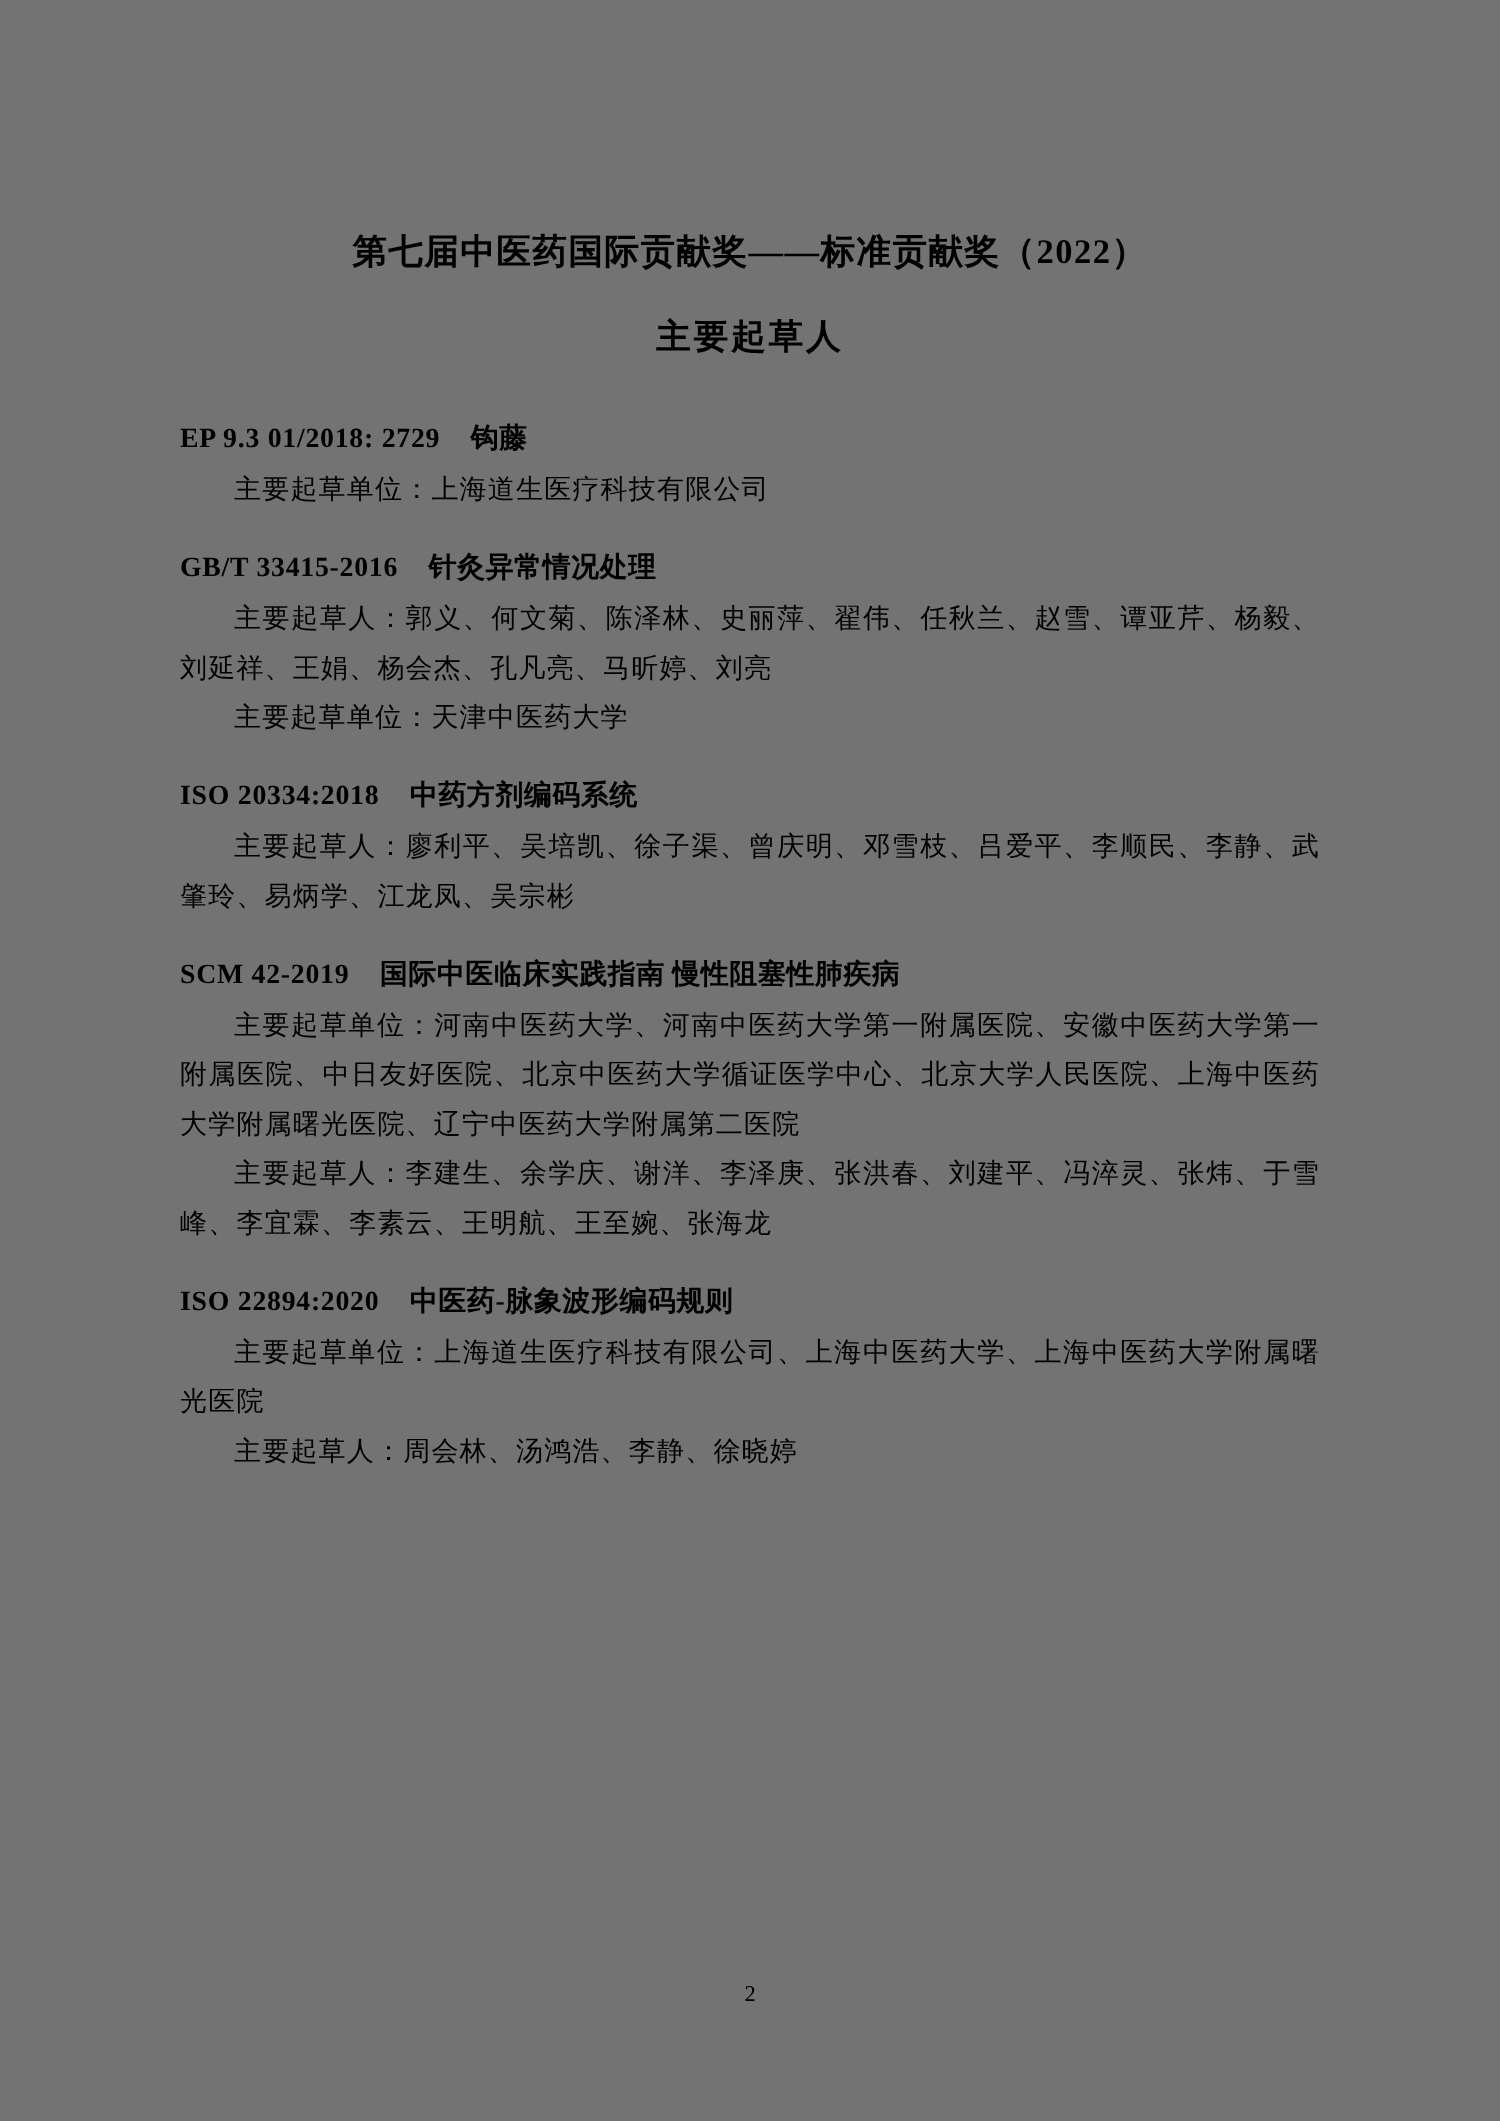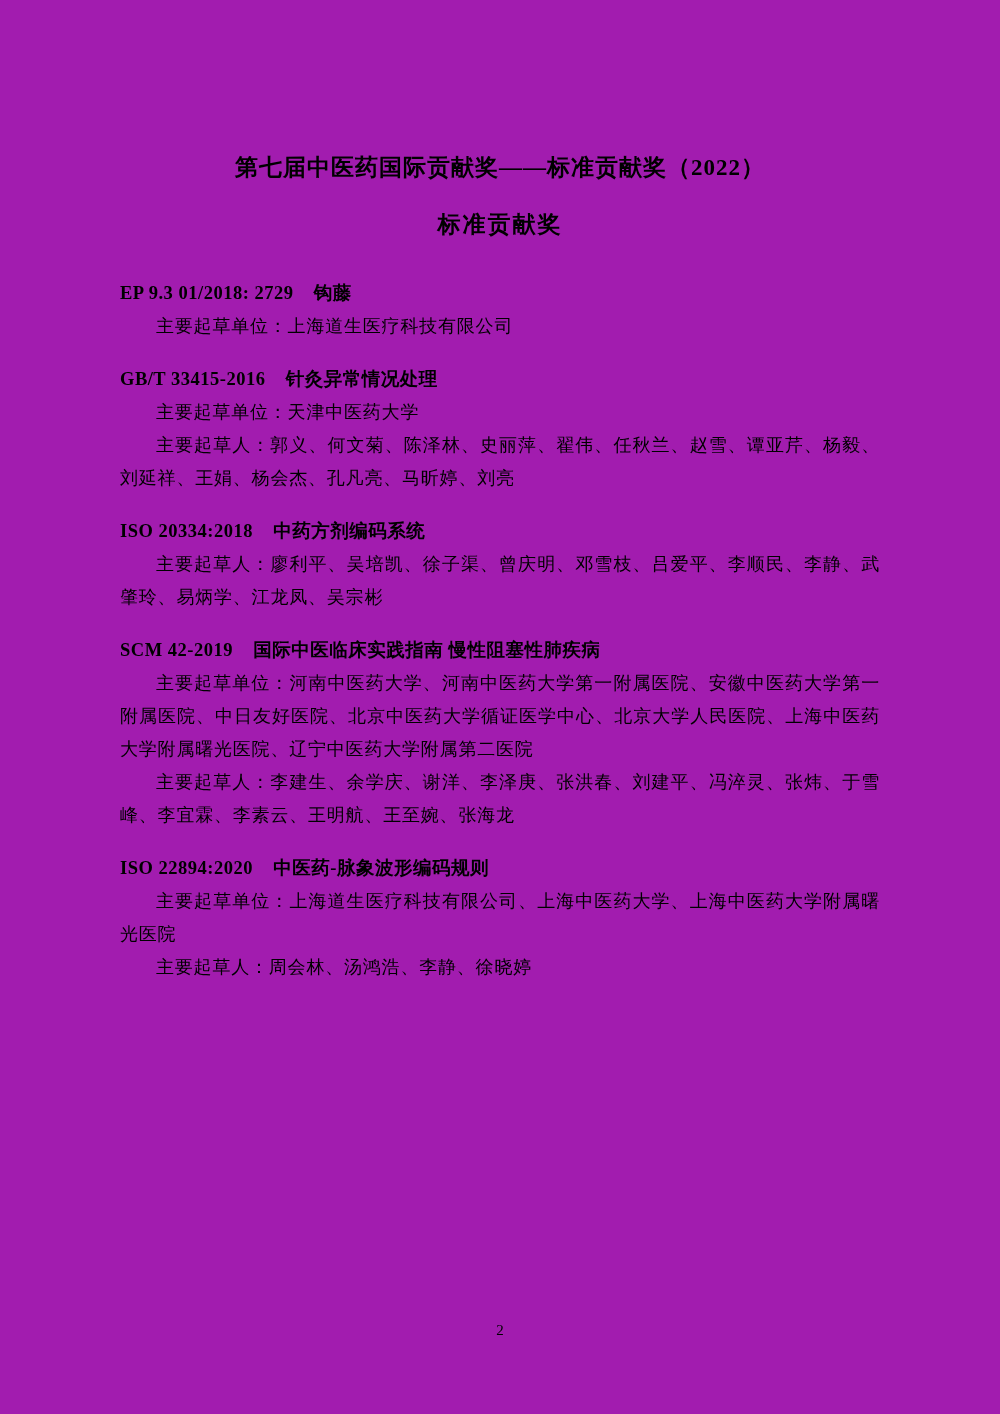--- a/index.html
+++ b/index.html
@@ -1,20 +1,20 @@
 <!DOCTYPE html>
 <html><head>
 <meta charset="utf-8">
 <style>
   html, body { margin: 0; padding: 0; background: #ffffff; }
   .page {
     position: relative;
     width: 1000px;
     height: 1414px;
-    background: #a21caf;
+    background: #737373;
     color: #000000;
     font-family: "Liberation Serif", "DejaVu Serif", serif;
     overflow: hidden;
     margin: 0 auto;
   }
   .content {
     position: absolute;
     left: 120px;
     right: 120px;
     top: 152px;
@@ -62,37 +62,37 @@
     line-height: 20px;
   }
 </style>
 </head>
 <body>
 
 <div class="page">
   <div class="content">
 
     <div class="doc-title">第七届中医药国际贡献奖——标准贡献奖（2022）</div>
-    <div class="doc-subtitle">标准贡献奖</div>
+    <div class="doc-subtitle">主要起草人</div>
 
     <div class="sections">
 
       <div class="section">
         <div class="sec-head">
           <span class="code">EP 9.3 01/2018: 2729</span><span>钩藤</span>
         </div>
         <p class="para"><span>主要起草单位：</span><span>上海道生医疗科技有限公司</span></p>
       </div>
 
       <div class="section">
         <div class="sec-head">
           <span class="code">GB/T 33415-2016</span><span>针灸异常情况处理</span>
         </div>
+        <p class="para"><span>主要起草人：</span><span>郭义、何文菊、陈泽林、史丽萍、翟伟、任秋兰、赵雪、谭亚芹、杨毅、刘延祥、王娟、杨会杰、孔凡亮、马昕婷、刘亮</span></p>
         <p class="para"><span>主要起草单位：</span><span>天津中医药大学</span></p>
-        <p class="para"><span>主要起草人：</span><span>郭义、何文菊、陈泽林、史丽萍、翟伟、任秋兰、赵雪、谭亚芹、杨毅、刘延祥、王娟、杨会杰、孔凡亮、马昕婷、刘亮</span></p>
       </div>
 
       <div class="section">
         <div class="sec-head">
           <span class="code">ISO 20334:2018</span><span>中药方剂编码系统</span>
         </div>
         <p class="para"><span>主要起草人：</span><span>廖利平、吴培凯、徐子渠、曾庆明、邓雪枝、吕爱平、李顺民、李静、武肇玲、易炳学、江龙凤、吴宗彬</span></p>
       </div>
 
       <div class="section">

